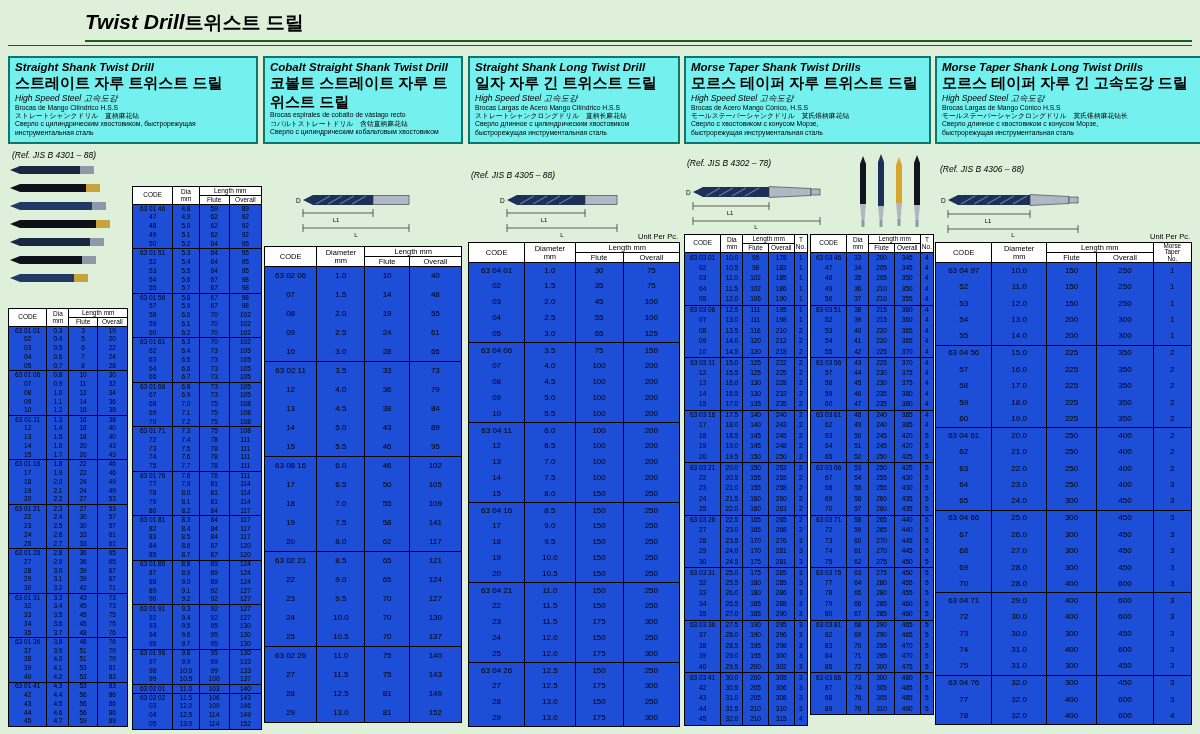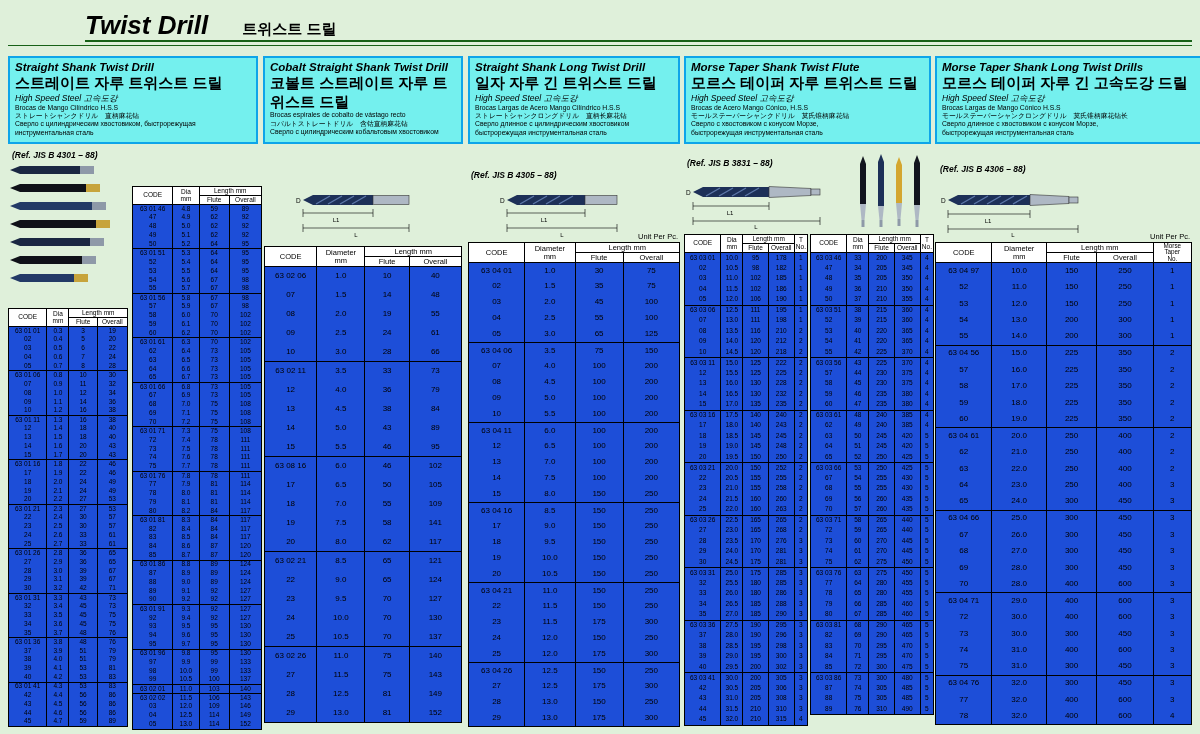--- a/index.html
+++ b/index.html
@@ -1,29 +1,29 @@
 <!DOCTYPE html>
 <html><head>
 <meta charset="utf-8">
 <style>
 *{margin:0;padding:0;box-sizing:border-box}
 html,body{width:1200px;height:734px}
 body{background:#dff0da;font-family:"Liberation Sans","DejaVu Sans",sans-serif;position:relative;overflow:hidden;color:#000}
 .abs{position:absolute}
 .title-row{display:flex;align-items:baseline}
-.title-en{font-size:26px;font-weight:bold;font-style:italic}
-.title-ko{font-size:15px;font-weight:bold;margin-left:34px}
+.title-en{font-size:21px;font-weight:bold;font-style:italic}
+.title-ko{font-size:19px;font-weight:bold;}
 .rule1{height:2px;background:#176117}
 .rule2{height:1px;background:#176117}
-.hdr-box{background:#74f0ee;border:2px solid #0ea5e9;padding:3px 5px;min-height:88px}
+.hdr-box{background:#74f0ee;border:2px solid #0f766e;padding:3px 5px;min-height:88px}
 .hdr-title{font-size:11.5px;font-weight:bold;font-style:italic;line-height:1.12}
 .hdr-ko{font-size:15px;font-weight:bold;line-height:1.25}
 .hdr-hss{font-size:8.5px;font-weight:normal;font-style:italic;line-height:1.3}
 .hdr-line{font-size:6.8px;line-height:1.22}
-.ref{font-size:8.5px;font-weight:bold;font-style:italic}
+.ref{font-size:8.5px;font-weight:normal;font-style:italic}
 .unit{font-size:7.5px;text-align:right}
 table{border-collapse:collapse;background:#1d4ed8;table-layout:fixed;border:1.5px solid #000}
 th,td{border-left:1px solid #000;border-right:1px solid #000;padding:0;text-align:center;font-weight:normal;line-height:1.05;overflow:hidden;white-space:nowrap}
 thead th{border-top:1px solid #000;border-bottom:1px solid #000;background:#fff}
 tbody td{border-top:0}
 tbody tr.grp td{border-top:1px solid #000}
 .tbl-sm{font-size:6.5px}
 .tbl-sm thead th{height:9px;font-size:6.5px}
 .tbl-sm tbody td{height:8.9px}
 .tbl-t4 tbody td{height:10.5px}
@@ -1173,29 +1173,29 @@
       <tr>
         <td>29</td>
         <td>13.0</td>
         <td>175</td>
         <td>300</td>
       </tr>
     </tbody>
   </table>
 
 <div class="abs hdr-box" style="left:684px;top:56px;width:247px">
-  <div class="hdr-title">Morse Taper Shank Twist Flute</div>
+  <div class="hdr-title">Morse Taper Shank Twist Drills</div>
   <div class="hdr-ko">모르스 테이퍼 자루 트위스트 드릴</div>
   <div class="hdr-hss">High Speed Steel 고속도강</div>
   <div class="hdr-line">Brocas de Acero Mango Cónico, H.S.S</div>
   <div class="hdr-line">モールステーパーシャンクドリル　莫氏锥柄麻花钻</div>
   <div class="hdr-line">Сверло с хвостовиком с конусом Морзе,</div>
   <div class="hdr-line">быстрорежущая инструментальная сталь</div>
 </div>
-<div class="abs ref" style="left:687px;top:158px">(Ref. JIS B 3831 – 88)</div>
+<div class="abs ref" style="left:687px;top:158px">(Ref. JIS B 4302 – 78)</div>
 
 <svg class="abs" style="left:686px;top:176px" width="152" height="54" viewBox="0 0 152 54">
   <text x="0" y="19" font-size="6.5">D</text>
   <polygon points="7,16 17,11 17,21" fill="#1d3058"></polygon>
   <rect x="17" y="11" width="66" height="10" fill="#1d3058"></rect>
   <path d="M20 20 L34 12 M33 20 L47 12 M46 20 L60 12 M59 20 L73 12" stroke="#5d77a8" stroke-width="1.4" fill="none"></path>
   <polygon points="83,10.5 125,12.5 125,19.5 83,21.5" fill="#aeb8c4" stroke="#333" stroke-width="0.6"></polygon>
   <rect x="125" y="13" width="9" height="6" fill="#aeb8c4" stroke="#333" stroke-width="0.6"></rect>
   <line x1="7" y1="30" x2="83" y2="30" stroke="#000" stroke-width="0.6"></line>
   <line x1="7" y1="26" x2="7" y2="34" stroke="#000" stroke-width="0.6"></line>

